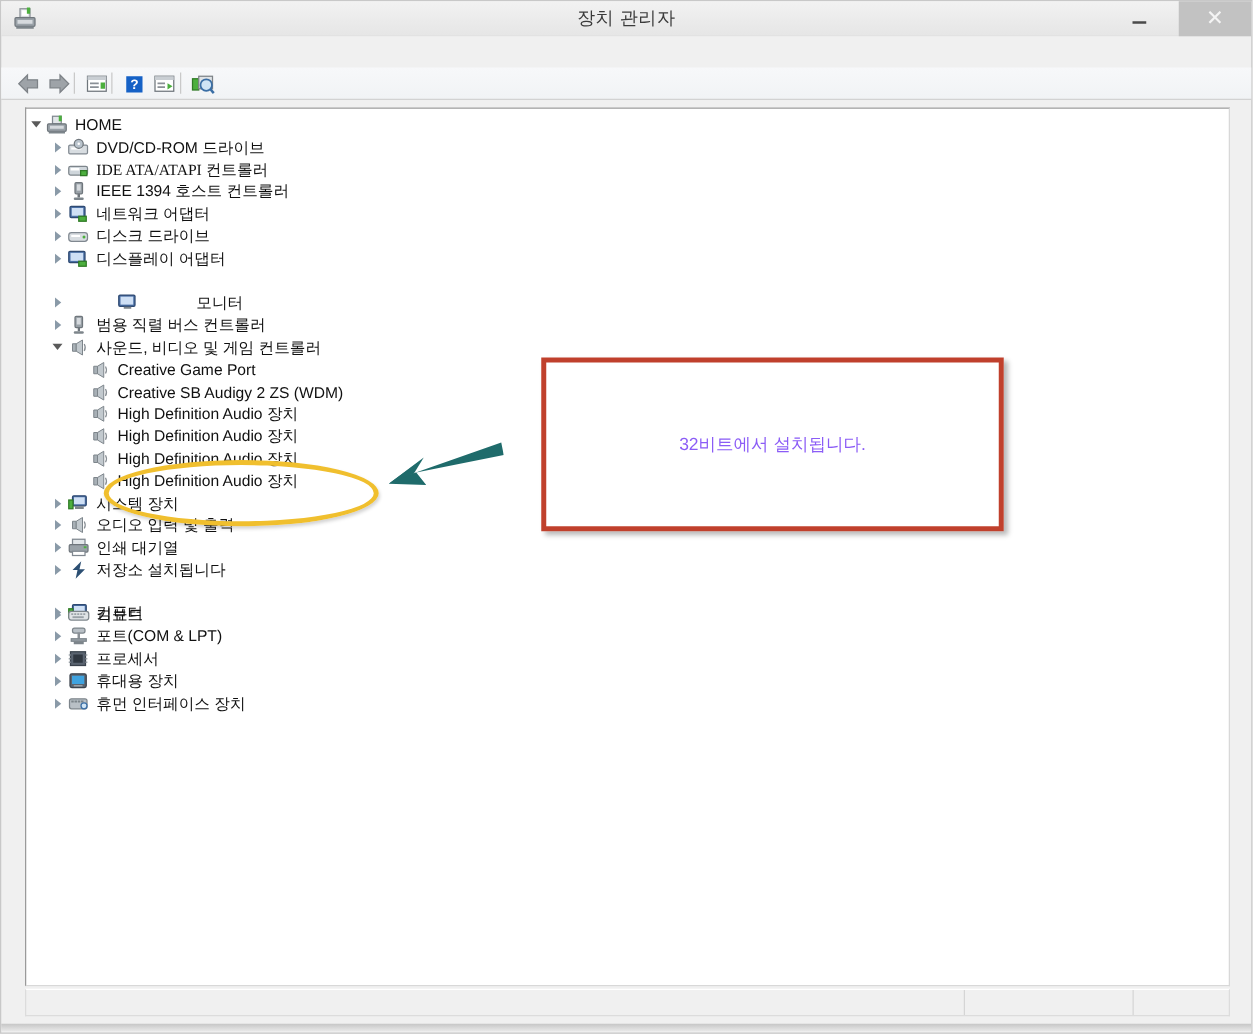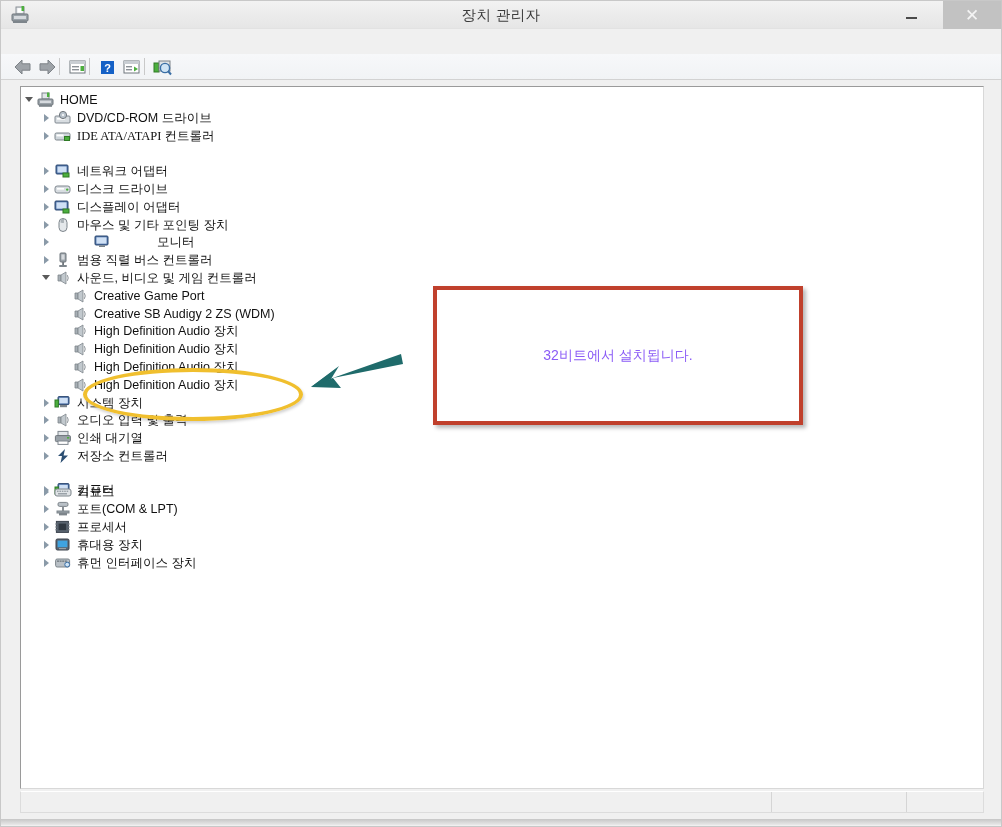--- a/index.html
+++ b/index.html
@@ -253,20 +253,30 @@
         </div>
         <div class="node" style="top: 39.6px; left: 20px; font-family: Liberation Serif, serif;">
           <span class="twisty collapsed"></span>
           <span class="nicon"><svg width="18" height="16" viewBox="0 0 18 16">
               <rect x="1" y="5" width="15" height="7" rx="1.4" fill="#cfd6db" stroke="#7d858b"></rect>
               <rect x="2.5" y="6.4" width="7" height="2" fill="#ffffff"></rect>
               <rect x="10.5" y="8.5" width="5" height="4" fill="#4caf3e" stroke="#2f7a25"></rect>
             </svg></span>
           <span class="nlabel">IDE ATA/ATAPI 컨트롤러</span>
         </div>
+        <div class="node" style="top: 57.4px; left: 20px;">
+          <span class="twisty collapsed"></span>
+          <span class="nicon"><svg width="18" height="16" viewBox="0 0 18 16">
+              <rect x="6" y="1" width="6" height="9" rx="1" fill="#9aa2a8" stroke="#6f767c"></rect>
+              <rect x="7.5" y="2.5" width="3" height="5" fill="#d6dade"></rect>
+              <rect x="8" y="10" width="2" height="3" fill="#6f767c"></rect>
+              <rect x="5" y="13" width="8" height="2" rx="1" fill="#7d858b"></rect>
+            </svg></span>
+          <span class="nlabel">IEEE 1394 호스트 컨트롤러</span>
+        </div>
         <div class="node" style="top: 75.2px; left: 20px; text-align: center;">
           <span class="twisty collapsed"></span>
           <span class="nicon"><svg width="18" height="16" viewBox="0 0 18 16">
               <rect x="2" y="2" width="12" height="9" rx="1" fill="#4a6fa5" stroke="#2f4a72"></rect>
               <rect x="3.4" y="3.4" width="9.2" height="6.2" fill="#cfe0f5"></rect>
               <rect x="9" y="10" width="6" height="4" fill="#4caf3e" stroke="#2f7a25"></rect>
             </svg></span>
           <span class="nlabel">네트워크 어댑터</span>
         </div>
         <div class="node" style="top: 93px; left: 20px;">
@@ -279,29 +289,20 @@
           <span class="nlabel">디스크 드라이브</span>
         </div>
         <div class="node" style="top: 110.8px; left: 20px;">
           <span class="twisty collapsed"></span>
           <span class="nicon"><svg width="18" height="16" viewBox="0 0 18 16">
               <rect x="1" y="2" width="13" height="9" rx="1" fill="#4a6fa5" stroke="#2f4a72"></rect>
               <rect x="2.4" y="3.3" width="10.2" height="6.4" fill="#cfe0f5"></rect>
               <rect x="9" y="10" width="6" height="4" fill="#4caf3e" stroke="#2f7a25"></rect>
             </svg></span>
           <span class="nlabel">디스플레이 어댑터</span>
-        </div>
-        <div class="node" style="top: 128.6px; left: 20px;">
-          <span class="twisty collapsed"></span>
-          <span class="nicon"><svg width="18" height="16" viewBox="0 0 18 16">
-              <rect x="5" y="1.5" width="8" height="13" rx="4" fill="#e4e8eb" stroke="#7d858b"></rect>
-              <line x1="9" y1="2" x2="9" y2="6" stroke="#7d858b"></line>
-              <rect x="6.6" y="2.2" width="2.2" height="3.6" fill="#aab2b8"></rect>
-            </svg></span>
-          <span class="nlabel">마우스 및 기타 포인팅 장치</span>
         </div>
         <div class="node" style="top: 146.4px; left: 20px; gap: 40px;">
           <span class="twisty collapsed"></span>
           <span class="nicon"><svg width="18" height="16" viewBox="0 0 18 16">
               <rect x="1" y="2" width="13" height="9" rx="1" fill="#4a6fa5" stroke="#2f4a72"></rect>
               <rect x="2.4" y="3.3" width="10.2" height="6.4" fill="#cfe0f5"></rect>
               <rect x="5" y="11.4" width="6" height="1.6" fill="#7d858b"></rect>
             </svg></span>
           <span class="nlabel">모니터</span>
         </div>
@@ -405,21 +406,21 @@
               <rect x="4" y="11" width="10" height="3.4" fill="#ffffff" stroke="#808890"></rect>
               <rect x="13" y="7" width="2.2" height="1.6" fill="#4caf3e"></rect>
             </svg></span>
           <span class="nlabel">인쇄 대기열</span>
         </div>
         <div class="node" style="top: 360px; left: 20px;">
           <span class="twisty collapsed"></span>
           <span class="nicon"><svg width="18" height="16" viewBox="0 0 18 16">
               <path d="M11 1 L4 8 L8 8 L6.5 15 L14 7.4 L9.6 7.4 Z" fill="#2c4f73" stroke="#1d3category" stroke-width=".6"></path>
             </svg></span>
-          <span class="nlabel">저장소 컨트롤러</span>
+          <span class="nlabel">저장소 설치됩니다</span>
         </div>
         <div class="node" style="top: 394px; left: 20px;">
           <span class="twisty collapsed"></span>
           <span class="nicon"><svg width="18" height="16" viewBox="0 0 18 16">
               <rect x="4" y="1.6" width="11" height="8" rx="1" fill="#4a6fa5" stroke="#2f4a72"></rect>
               <rect x="5.2" y="2.8" width="8.6" height="5.6" fill="#cfe0f5"></rect>
               <rect x="1" y="5" width="3.4" height="7" fill="#4caf3e" stroke="#2f7a25"></rect>
               <rect x="6" y="10" width="7" height="2.2" fill="#7d858b"></rect>
             </svg></span>
           <span class="nlabel">컴퓨터</span>

